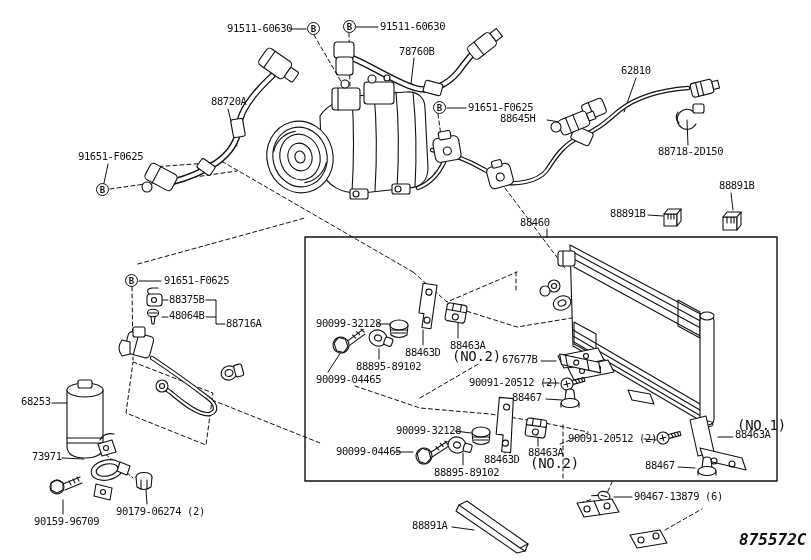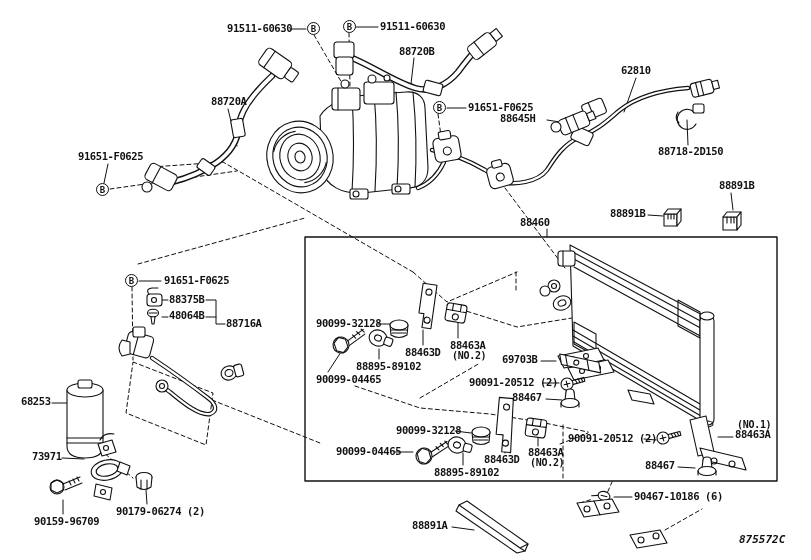--- a/index.html
+++ b/index.html
@@ -1,22 +1,22 @@
 <!DOCTYPE html>
 <html><head>
 <meta charset="utf-8">
 <style>
   html,body{margin:0;padding:0;background:#fff;}
   .stage{position:relative;width:811px;height:560px;background:#fff;overflow:hidden;
          font-family:"DejaVu Sans Mono","Liberation Mono",monospace;}
   .stage svg{position:absolute;left:0;top:0;}
-  .lbl{position:absolute;font-weight:bold;font-size:10.5px;letter-spacing:-0.4px;
+  .lbl{position:absolute;font-weight:normal;font-size:10.5px;letter-spacing:-0.4px;
        color:#111;white-space:nowrap;line-height:10px;}
-  .lbl.sub{font-size:10px;letter-spacing:-0.3px;}
-  .code{position:absolute;font-weight:bold;font-style:italic;font-size:11px;color:#111;line-height:11px;}
+  .lbl.sub{font-size:14px;letter-spacing:-0.3px;}
+  .code{position:absolute;font-weight:bold;font-style:italic;font-size:16px;color:#111;line-height:11px;}
   .bmark{position:absolute;width:13px;height:13px;border:1.6px solid #111;border-radius:50%;
          background:#fff;color:#111;font-size:9px;font-weight:bold;line-height:10px;
          display:flex;align-items:center;justify-content:center;box-sizing:border-box;z-index:5;}
   svg path,svg line,svg rect,svg ellipse,svg circle{stroke:#111;stroke-width:1.1;fill:none;
          stroke-linecap:round;stroke-linejoin:round;}
   svg .dash path{stroke-dasharray:4 3;stroke-width:1;}
   svg .lead path{stroke-width:1;}
   svg .box{stroke-width:1.4;}
   svg .tube-o{stroke-width:6.5;}
   svg .tube-i{stroke:#fff;stroke-width:3.8;}
@@ -425,56 +425,56 @@
         <circle cx="656" cy="536" r="3"></circle>
   </g>
   <g>
     <path class="wfill" d="M459 505 L467 501 L528 544 L525 551 L517 553 L456 511 Z"></path>
     <path d="M459 505 L520 548 M520 548 L525 551 M520 548 L528 544"></path>
   </g>
 </svg>
 
 <div class="lbl" style="left:227px;top:23px">91511-60630</div>
 <div class="lbl" style="left:380px;top:21px">91511-60630</div>
-<div class="lbl" style="left:399px;top:46px">88720B</div>
+<div class="lbl" style="left:399px;top:46px">78760B</div>
 <div class="lbl" style="left:211px;top:96px">88720A</div>
 <div class="lbl" style="left:621px;top:65px">62810</div>
 <div class="lbl" style="left:78px;top:151px">91651-F0625</div>
 <div class="lbl" style="left:468px;top:102px">91651-F0625</div>
 <div class="lbl" style="left:500px;top:113px">88645H</div>
 <div class="lbl" style="left:658px;top:146px">88718-2D150</div>
 <div class="lbl" style="left:719px;top:180px">88891B</div>
 <div class="lbl" style="left:610px;top:208px">88891B</div>
 <div class="lbl" style="left:520px;top:217px">88460</div>
 <div class="lbl" style="left:164px;top:275px">91651-F0625</div>
 <div class="lbl" style="left:169px;top:294px">88375B</div>
 <div class="lbl" style="left:169px;top:310px">48064B</div>
 <div class="lbl" style="left:226px;top:318px">88716A</div>
 <div class="lbl" style="left:316px;top:318px">90099-32128</div>
 <div class="lbl" style="left:405px;top:347px">88463D</div>
 <div class="lbl" style="left:450px;top:340px">88463A</div>
 <div class="lbl sub" style="left:452px;top:351px">(NO.2)</div>
 <div class="lbl" style="left:356px;top:361px">88895-89102</div>
 <div class="lbl" style="left:316px;top:374px">90099-04465</div>
-<div class="lbl" style="left:502px;top:354px">69703B</div>
+<div class="lbl" style="left:502px;top:354px">67677B</div>
 <div class="lbl" style="left:469px;top:377px">90091-20512 (2)</div>
 <div class="lbl" style="left:512px;top:392px">88467</div>
 <div class="lbl" style="left:21px;top:396px">68253</div>
 <div class="lbl" style="left:396px;top:425px">90099-32128</div>
 <div class="lbl" style="left:336px;top:446px">90099-04465</div>
 <div class="lbl" style="left:434px;top:467px">88895-89102</div>
 <div class="lbl" style="left:484px;top:454px">88463D</div>
 <div class="lbl" style="left:528px;top:447px">88463A</div>
 <div class="lbl sub" style="left:530px;top:458px">(NO.2)</div>
 <div class="lbl" style="left:568px;top:433px">90091-20512 (2)</div>
 <div class="lbl" style="left:735px;top:429px">88463A</div>
 <div class="lbl sub" style="left:737px;top:420px">(NO.1)</div>
 <div class="lbl" style="left:645px;top:460px">88467</div>
 <div class="lbl" style="left:32px;top:451px">73971</div>
-<div class="lbl" style="left:634px;top:491px">90467-10186 (6)</div>
+<div class="lbl" style="left:634px;top:491px">90467-13879 (6)</div>
 <div class="lbl" style="left:412px;top:520px">88891A</div>
 <div class="lbl" style="left:116px;top:506px">90179-06274 (2)</div>
 <div class="lbl" style="left:34px;top:516px">90159-96709</div>
 
 <div class="bmark" style="left:307px;top:22px">B</div>
 <div class="bmark" style="left:343px;top:20px">B</div>
 <div class="bmark" style="left:96px;top:183px">B</div>
 <div class="bmark" style="left:433px;top:101px">B</div>
 <div class="bmark" style="left:125px;top:274px">B</div>
 

